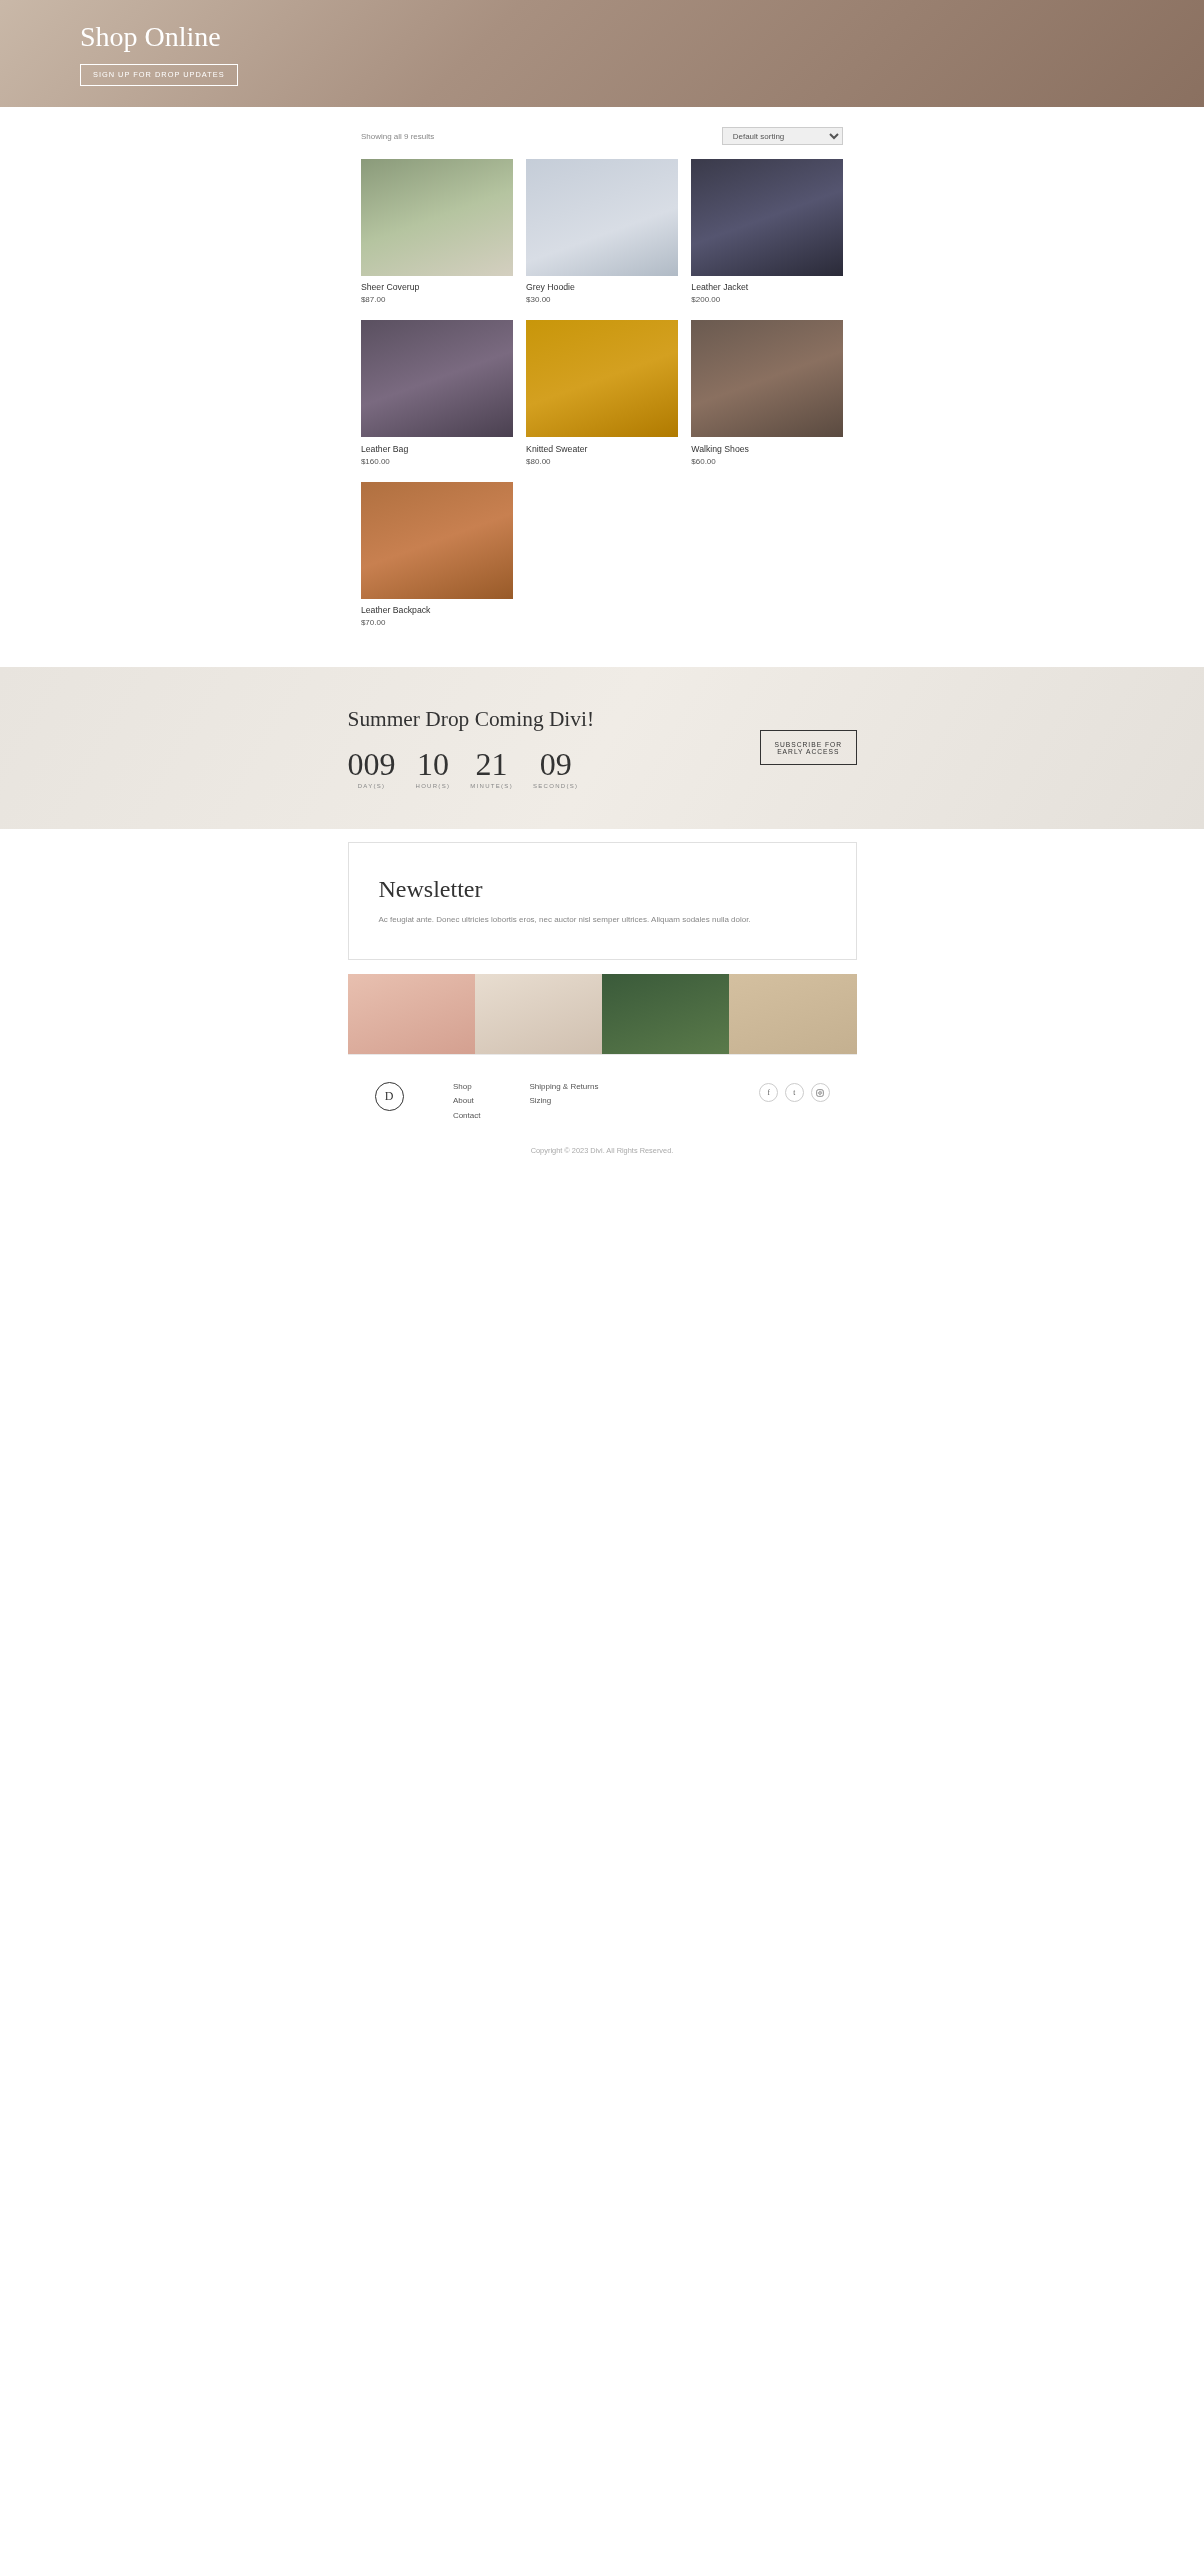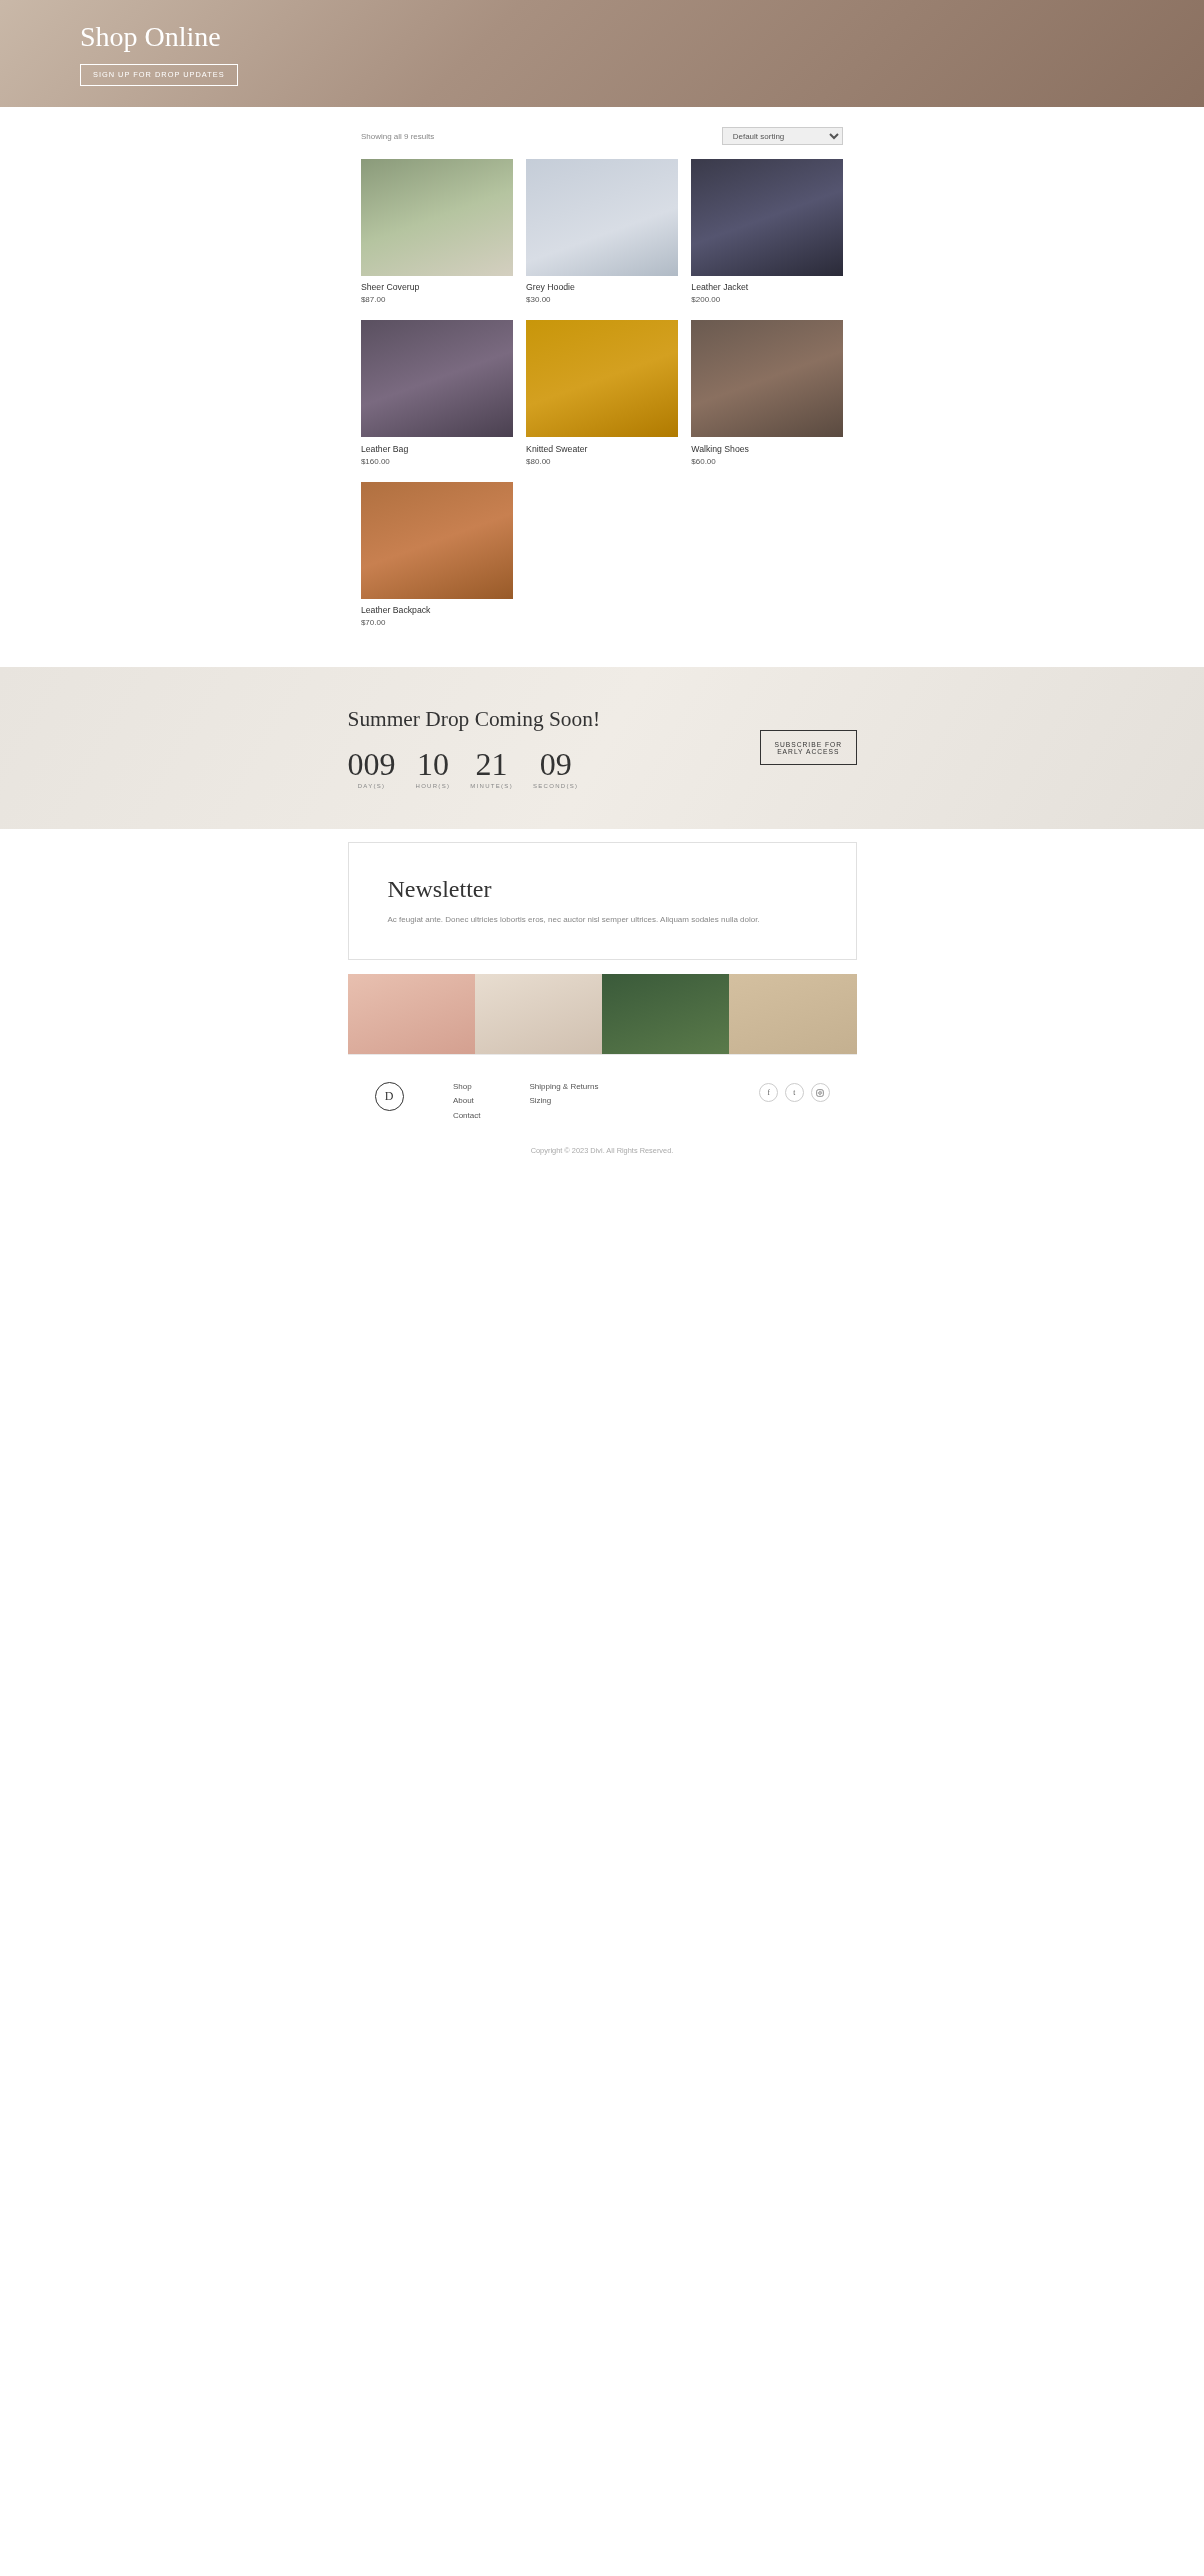--- a/index.html
+++ b/index.html
@@ -163,21 +163,21 @@
       background: transparent;
       font-family: Arial, sans-serif;
       white-space: nowrap;
     }
 
     
     .newsletter-section {
       border: 0.7px solid #e0e0e0;
       margin: 13.4px auto;
       max-width: 509px;
-      padding: 33px 39px;
+      padding: 33px 30px;
       display: flex;
       gap: 40px;
       align-items: flex-start;
     }
     .newsletter-left { flex: 1; }
     .newsletter-title {
       font-size: 24px;
       font-family: Georgia, serif;
       font-weight: 400;
       color: #333;
@@ -349,21 +349,21 @@
         <div class="product-img-div img-leather-backpack"></div>
         <div class="product-name">Leather Backpack</div>
         <div class="product-price">$70.00</div>
       </div>
     </div>
 </div>
 
 <div class="summer-section">
   <div class="summer-inner">
     <div class="summer-left">
-      <h2 class="summer-title">Summer Drop Coming Soon!</h2>
+      <h2 class="summer-title">Summer Drop Coming Divi!</h2>
       <div class="countdown">
         <div class="countdown-item">
           <div class="countdown-num">009</div>
           <span class="countdown-label">DAY(S)</span>
         </div>
         <div class="countdown-item">
           <div class="countdown-num">10</div>
           <span class="countdown-label">HOUR(S)</span>
         </div>
         <div class="countdown-item">

